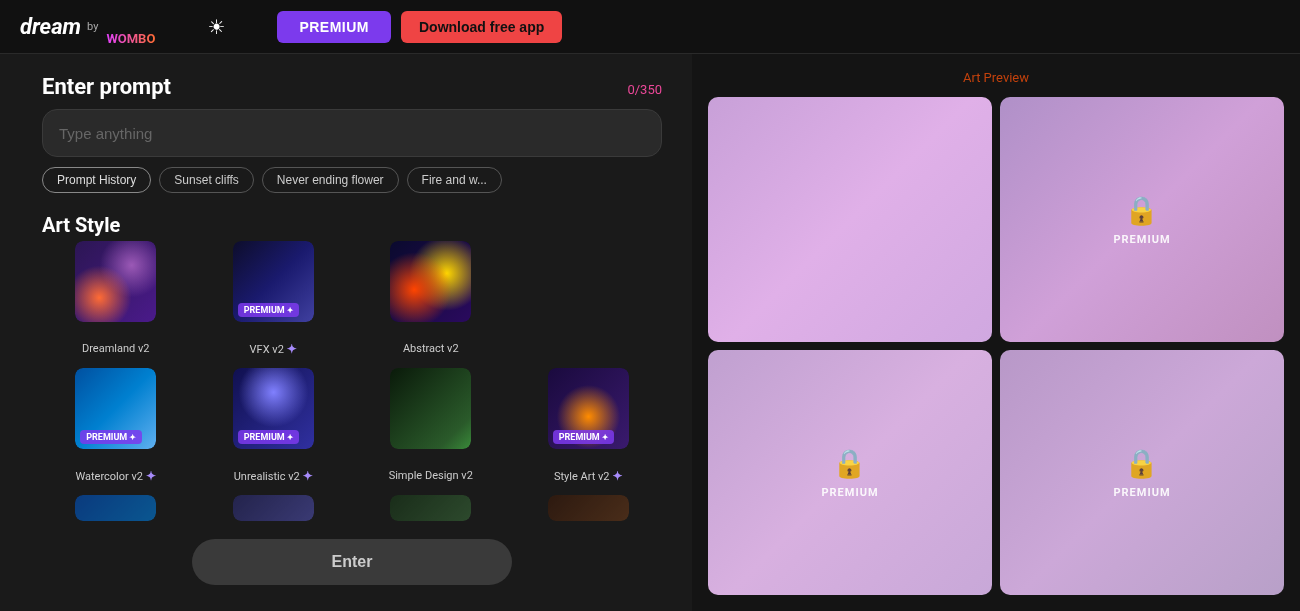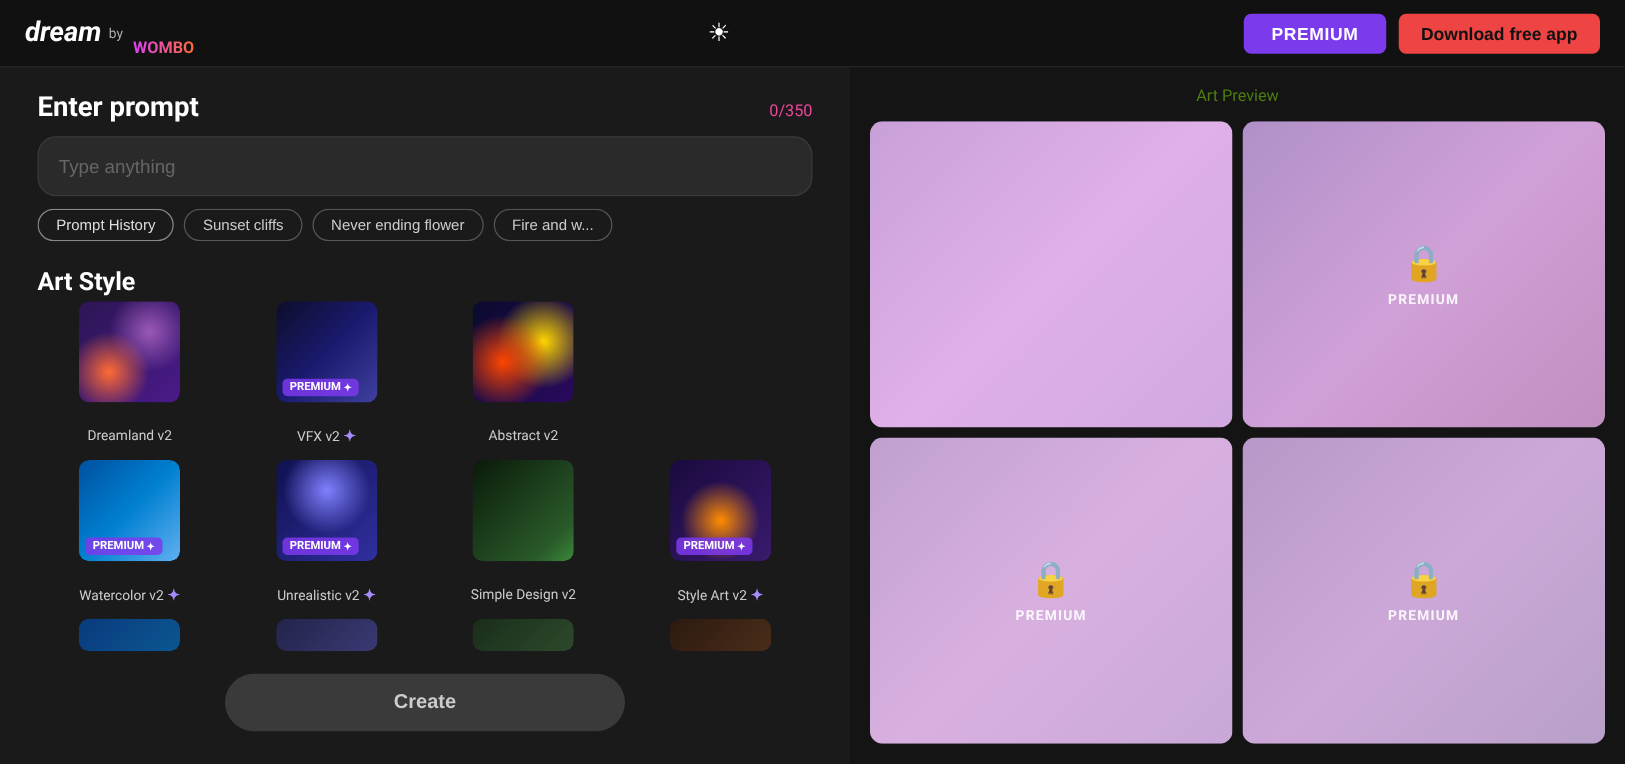--- a/index.html
+++ b/index.html
@@ -11,21 +11,21 @@
       height: 611px;
       overflow: hidden;
     }
 
     
     .header {
       background-color: #111;
       height: 54px;
       display: flex;
       align-items: center;
-      justify-content: space-between;
+      justify-content: flex-start;
       padding: 0 20px;
       border-bottom: 1px solid #2a2a2a;
       gap: 42px;
     }
     .header-left {
       display: flex;
       align-items: center;
       gap: 6px;
     }
     .logo-dream {
@@ -90,20 +90,21 @@
       padding: 8px 18px;
       font-size: 14px;
       font-weight: 600;
       cursor: pointer;
     }
 
     
     .main {
       display: flex;
       height: calc(611px - 54px);
+      padding-left: 12px;
     }
 
     
     .left-panel {
       width: 680px;
       padding: 20px 30px;
       overflow-y: auto;
       overflow-x: hidden;
     }
     .left-panel::-webkit-scrollbar { width: 4px; }
@@ -288,21 +289,21 @@
     .right-panel {
       flex: 1;
       background: #141414;
       padding: 16px;
       display: flex;
       flex-direction: column;
     }
     .preview-title {
       text-align: center;
       font-size: 13px;
-      color: #4d7c0f;
+      color: #c2410c;
       margin-bottom: 12px;
     }
     .preview-grid {
       display: grid;
       grid-template-columns: 1fr 1fr;
       grid-template-rows: 1fr 1fr;
       gap: 8px;
       flex: 1;
     }
     .preview-cell {
@@ -502,21 +503,21 @@
         </div>
         <div class="art-item">
           <div class="art-thumb" style="height:30px;">
             <div class="art-thumb-bg" style="background: linear-gradient(135deg, #3a1a0a, #6a3a1a);"></div>
           </div>
         </div>
       </div>
     </div>
 
     <div class="create-btn-wrap">
-      <button class="btn-create">Create</button>
+      <button class="btn-create">Enter</button>
     </div>
 
   </div>
 
   <div class="right-panel">
     <div class="preview-title">Art Preview</div>
     <div class="preview-grid">
 
       <div class="preview-cell preview-cell-1 preview-cell-free">
         <div class="preview-cell-bg"></div>

